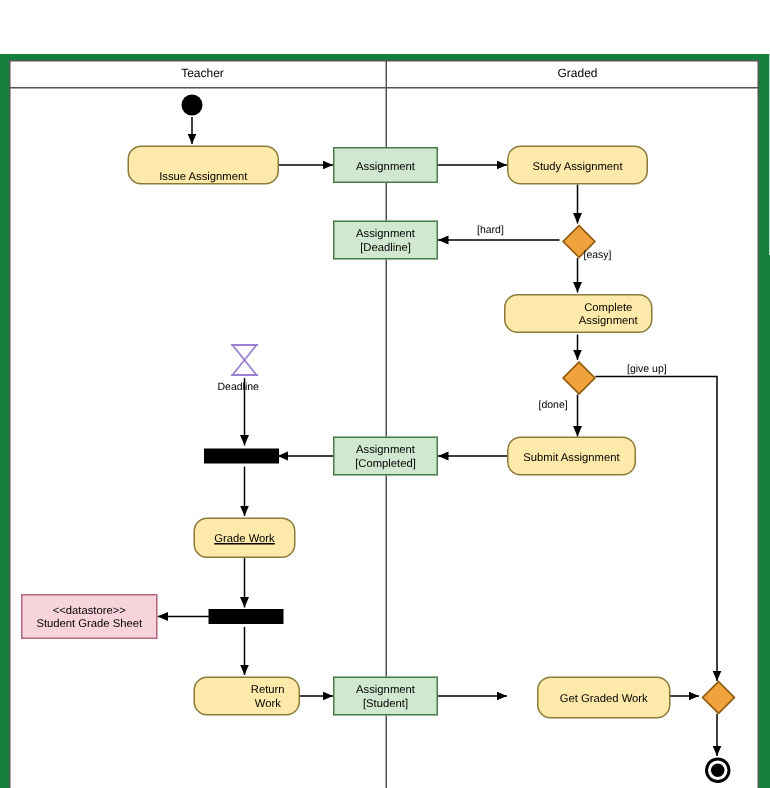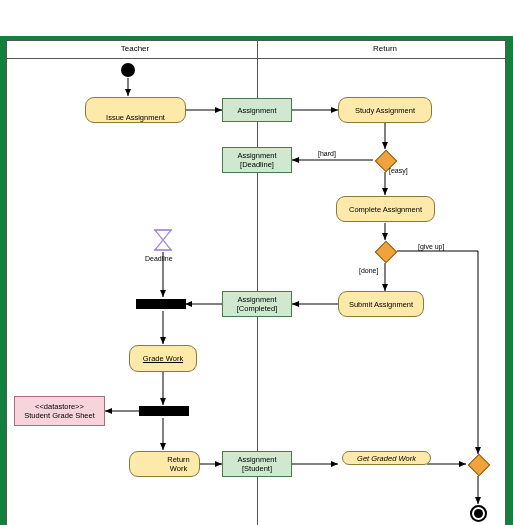--- a/index.html
+++ b/index.html
@@ -25,21 +25,21 @@
 </head>
 <body>
 
 <div id="canvas">
 
   <div class="frame"></div>
   <div class="lane-header-line"></div>
   <div class="swimlane-div" style="left:257px;"></div>
 
   <div class="lane-title" style="left:80px;top:8px;width:110px;">Teacher</div>
-  <div class="lane-title" style="left:330px;top:8px;width:110px;">Return</div>
+  <div class="lane-title" style="left:330px;top:8px;width:110px;">Graded</div>
 
   <svg class="edges">
     <defs>
       <marker id="ar" markerWidth="8" markerHeight="8" refX="7" refY="3" orient="auto" markerUnits="userSpaceOnUse">
         <path d="M0,0 L7,3 L0,6 z" fill="#000"></path>
       </marker>
     </defs>
     <g stroke="#000" stroke-width="1" fill="none">
 
       <path d="M128,42 L128,60" marker-end="url(#ar)"></path>
@@ -101,21 +101,21 @@
   <div class="node object" style="flex-direction:column;left:222px;top:111px;width:70px;height:26px;">
     <span>Assignment</span>
     <span>[Deadline]</span>
   </div>
 
   <div class="diamond" style="left:378px;top:117px;width:14px;height:14px;"></div>
 
   <div class="label" style="left:318px;top:114px;">[hard]</div>
   <div class="label" style="left:389px;top:131px;">[easy]</div>
 
-  <div class="node action" style="left:336px;top:160px;width:99px;height:26px;">
+  <div class="node action" style="left:336px;top:160px;width:99px;height:26px;padding-left:40px;">
     <span>Complete Assignment</span>
   </div>
 
   <div class="diamond" style="left:378px;top:208px;width:14px;height:14px;"></div>
 
   <div class="label" style="left:418px;top:207px;">[give up]</div>
   <div class="label" style="left:359px;top:231px;">[done]</div>
 
   <div class="node action" style="left:338px;top:255px;width:86px;height:26px;">
     <span>Submit Assignment</span>
@@ -148,21 +148,21 @@
 
   <div class="node action" style="left:129px;top:415px;width:71px;height:26px;padding-left:28px;">
     <span>Return Work</span>
   </div>
 
   <div class="node object" style="flex-direction:column;left:222px;top:415px;width:70px;height:26px;">
     <span>Assignment</span>
     <span>[Student]</span>
   </div>
 
-  <div class="node action" style="left:342px;top:415px;width:89px;height:14px;font-style:italic;">
+  <div class="node action" style="left:358px;top:415px;width:89px;height:28px;">
     <span>Get Graded Work</span>
   </div>
 
   <div class="diamond" style="left:471px;top:421px;width:14px;height:14px;"></div>
 
   <div class="final-outer" style="left:470px;top:469px;width:17px;height:17px;"></div>
   <div class="final-inner" style="left:474px;top:473px;width:9px;height:9px;"></div>
 
 </div>
 

